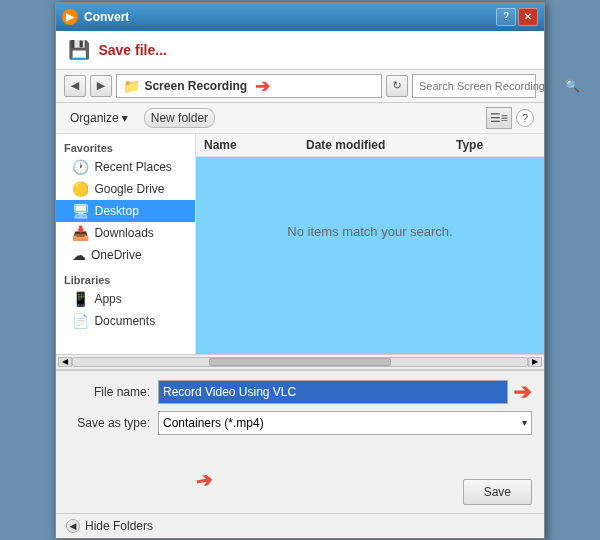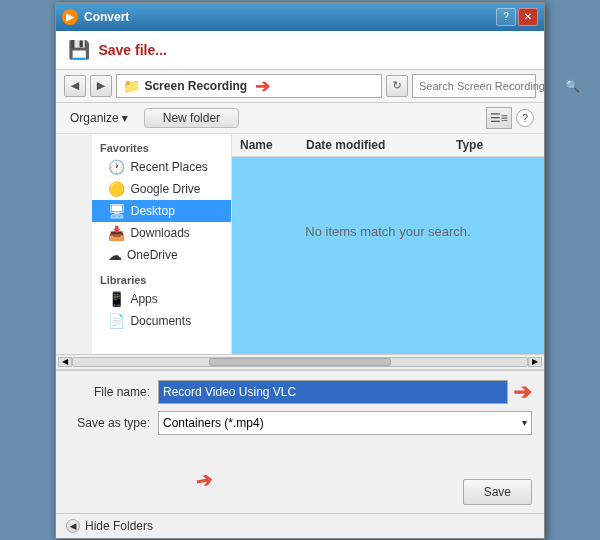--- a/index.html
+++ b/index.html
@@ -219,24 +219,24 @@
       color: #333;
       padding: 2px 4px;
       background: none;
       border: none;
     }
 
     .new-folder-btn {
       cursor: pointer;
       font-size: 12px;
       color: #333;
-      padding: 2px 18px;
+      padding: 2px 6px;
       background: linear-gradient(to bottom, #f8f8f8, #e0e0e0);
       border: 1px solid #bbb;
-      border-radius: 4px;
+      border-radius: 9px;
     }
 
     .toolbar-right {
       display: flex;
       align-items: center;
       gap: 4px;
     }
 
     .view-btn {
       width: 26px;
@@ -261,21 +261,20 @@
       justify-content: center;
       font-size: 11px;
       color: #555;
       cursor: pointer;
       background: white;
     }
 
     .main-content {
       display: flex;
       height: 220px;
-      padding-left: 36px;
     }
 
     .sidebar {
       width: 140px;
       background: white;
       border-right: 1px solid #ddd;
       overflow-y: auto;
       padding: 4px 0;
     }
 

